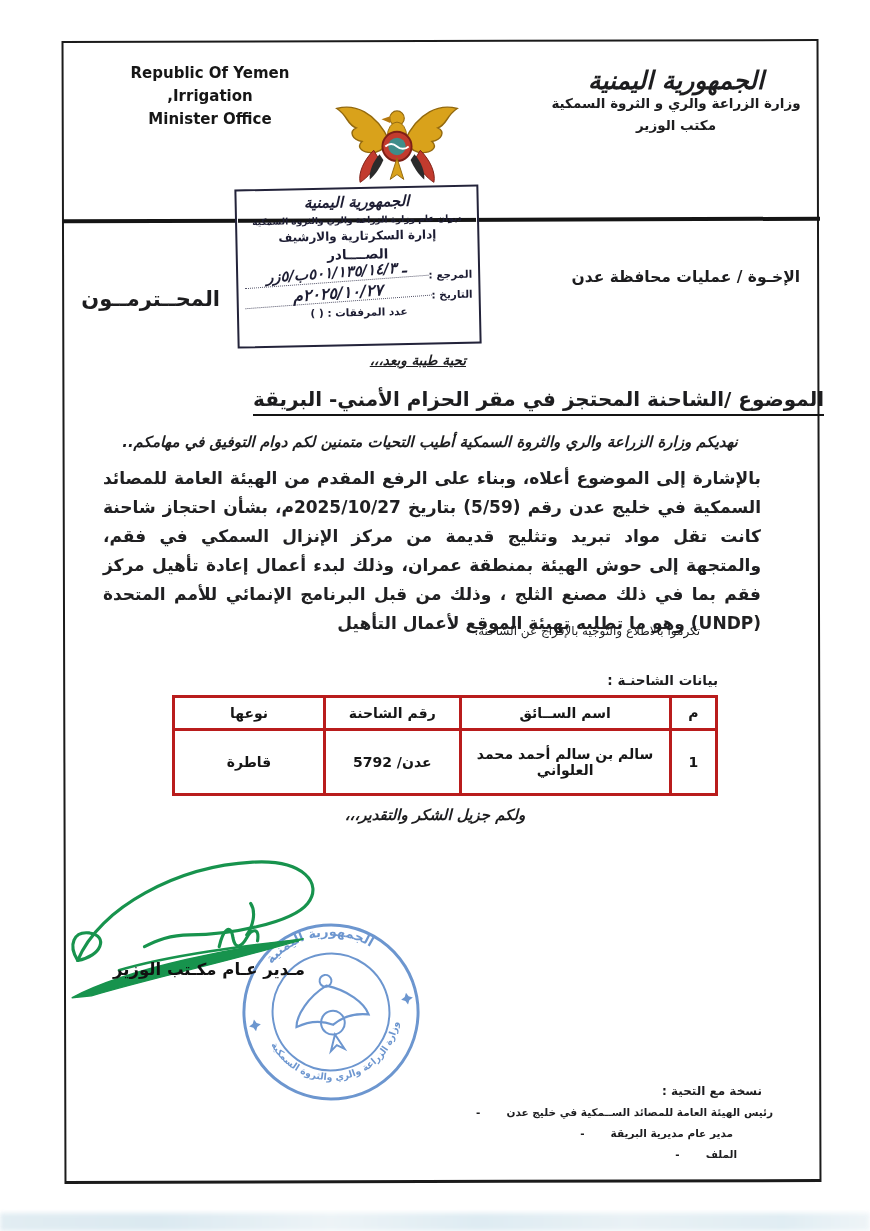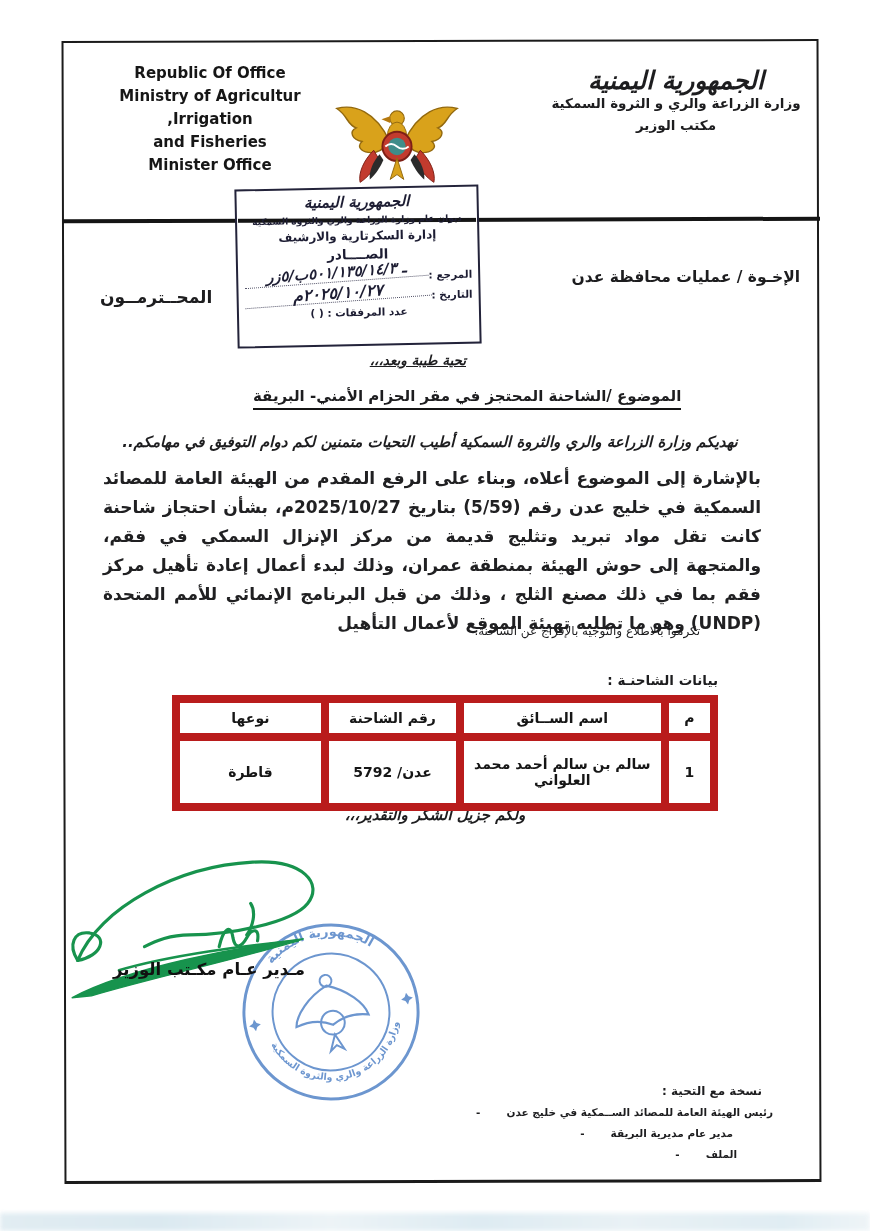--- a/index.html
+++ b/index.html
@@ -42,36 +42,36 @@
   .sb-label{font-size:10.5px;font-weight:bold;white-space:nowrap;}
   .handwrite{
     font-size:15px;font-style:italic;font-weight:bold;direction:ltr;
     transform:rotate(-3deg);letter-spacing:1px;flex:1;text-align:center;
     border-bottom:1px dotted #55556a;line-height:17px;
   }
   .handwrite.date{font-size:16px;}
   .stamp-box .sb-att{font-size:10.5px;font-weight:bold;margin-top:4px;}
   
   .addr-to{right:70px;top:268px;width:330px;direction:rtl;text-align:right;font-weight:bold;font-size:15.5px;}
-  .addr-hon{left:100px;top:287px;width:120px;direction:rtl;text-align:left;font-weight:bold;font-size:17px;}
+  .addr-hon{left:100px;top:287px;width:120px;direction:rtl;text-align:left;font-weight:bold;font-size:21px;}
   
   .greeting{right:404px;top:352px;direction:rtl;font-size:13.5px;font-style:italic;font-weight:bold;text-decoration:underline;}
-  .subject{left:253px;top:387px;direction:rtl;font-size:15px;font-weight:bold;border-bottom:2px solid #141414;padding-bottom:3px;}
+  .subject{left:253px;top:387px;direction:rtl;font-size:20px;font-weight:bold;border-bottom:2px solid #141414;padding-bottom:3px;}
   .intro{left:118px;top:433px;width:624px;direction:rtl;text-align:center;font-size:15px;font-style:italic;font-weight:bold;}
   
   .paragraph{
     left:103px;top:464px;width:658px;direction:rtl;text-align:justify;
     font-size:17px;line-height:29px;font-weight:600;color:#202022;
   }
   .request{right:170px;top:624px;direction:rtl;font-size:12px;}
   .tbl-intro{right:152px;top:672px;direction:rtl;font-size:13.5px;font-weight:600;}
   
   .truck-table{left:172px;top:695px;width:546px;border-collapse:collapse;direction:rtl;z-index:2;}
   .truck-table th,.truck-table td{
-    border:8px solid #b91c1c;text-align:center;vertical-align:middle;
+    border:3px solid #b91c1c;text-align:center;vertical-align:middle;
     font-size:14px;font-weight:bold;padding:2px 4px;color:#161616;
   }
   .truck-table th{height:26px;}
   .truck-table td{height:58px;}
   .col-no{width:38px;}
   .col-name{width:214px;}
   .col-plate{width:132px;}
   .col-type{width:150px;}
   .ltr-cell{direction:ltr;margin-left:32px;}
   
@@ -94,24 +94,22 @@
     background:linear-gradient(90deg,#d8e7ee 0%,#cfe2ec 18%,#e7f0f4 38%,#d3e5ee 55%,#e2edf2 72%,#d6e7ef 90%,#e9f1f5 100%);
     filter:blur(2px);opacity:.75;
   }
 </style>
 </head>
 <body>
 
 <div class="abs page-frame"></div>
 
 <div class="abs en-block">
-  <div>Republic Of Office</div>
-  <div>Ministry of Agricultur</div>
+  <div>Republic Of Yemen</div>
   <div>,Irrigation</div>
-  <div>and Fisheries</div>
   <div>Minister Office</div>
 </div>
 
 <div class="abs emblem">
   <svg viewBox="0 0 140 105" width="140" height="102" xmlns="http://www.w3.org/2000/svg">
 
     <path d="M62,50 C48,20 26,12 8,17 C20,25 18,33 28,37 C20,41 24,49 34,51 C27,57 35,64 48,62 C55,60 59,56 62,50 Z" fill="#d9a21b" stroke="#93690e" stroke-width="1.5"></path>
     <path d="M78,50 C92,20 114,12 132,17 C120,25 122,33 112,37 C120,41 116,49 106,51 C113,57 105,64 92,62 C85,60 81,56 78,50 Z" fill="#d9a21b" stroke="#93690e" stroke-width="1.5"></path>
 
     <circle cx="70" cy="27" r="7.5" fill="#d9a21b" stroke="#93690e" stroke-width="1.2"></circle>

